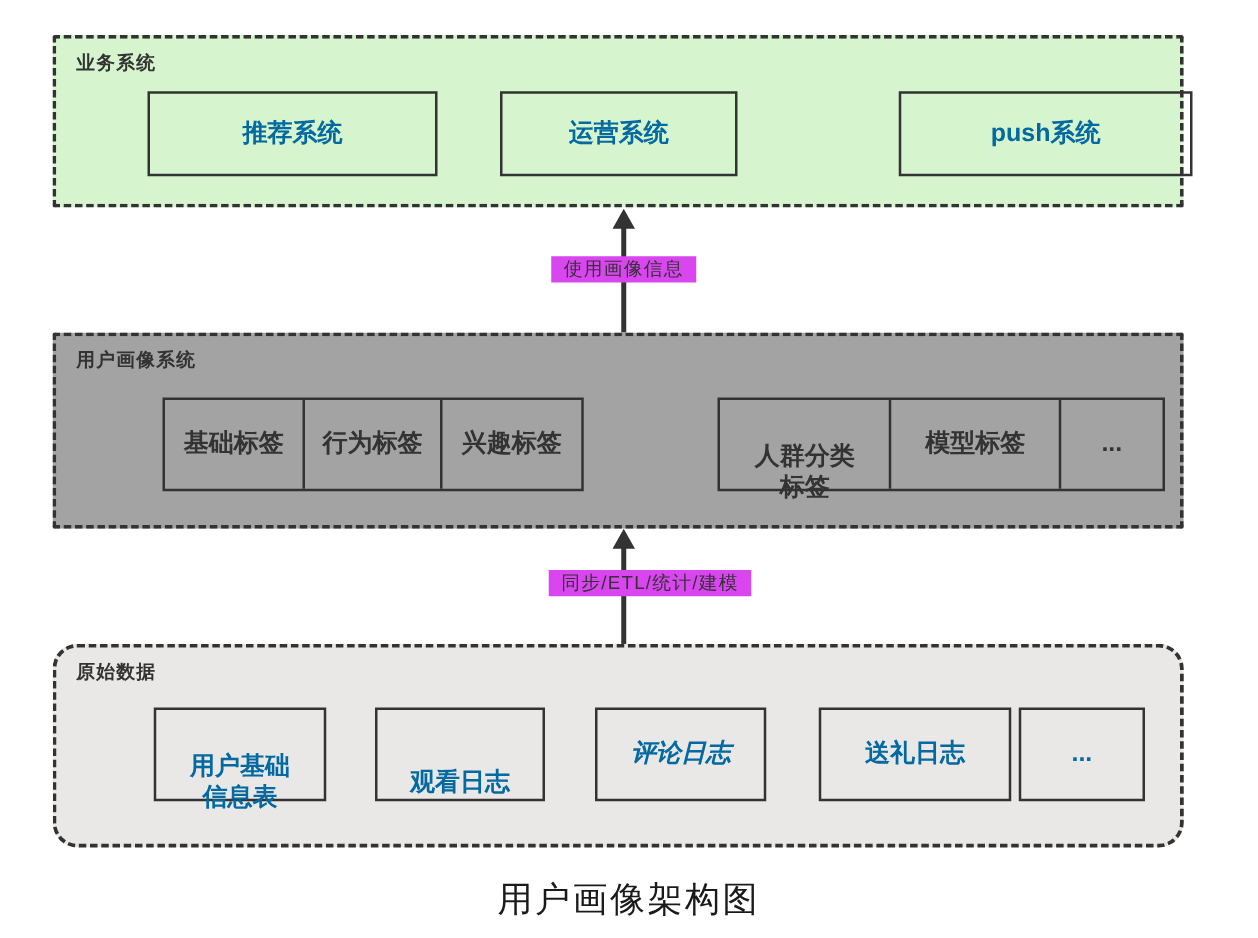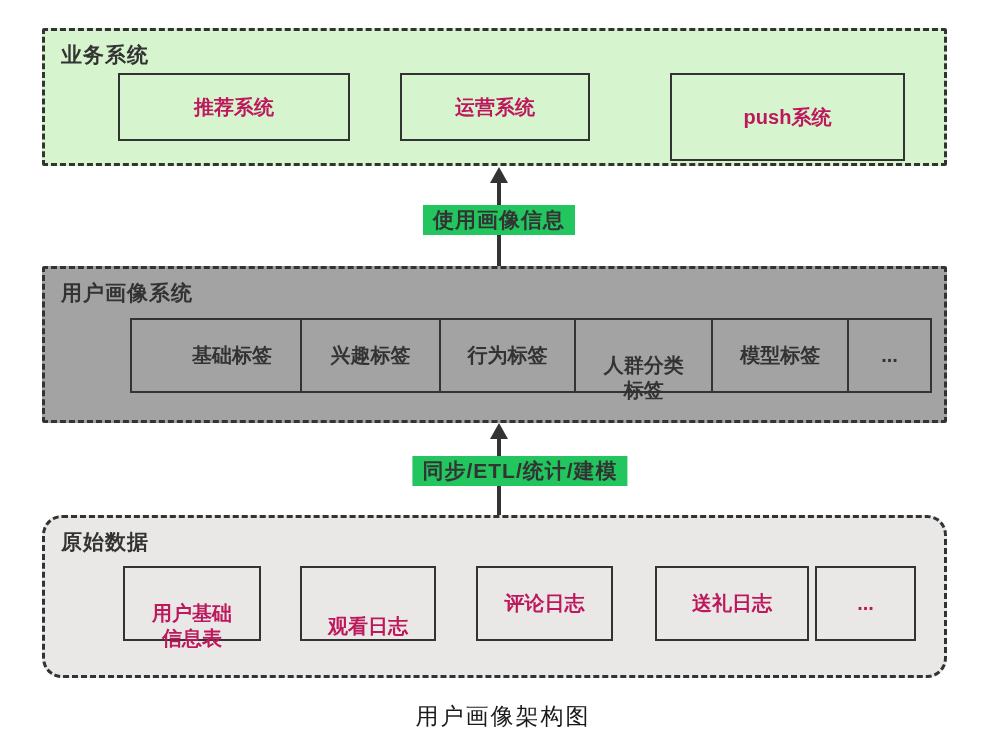--- a/index.html
+++ b/index.html
@@ -22,51 +22,51 @@
     border: 3px dashed #333;
     border-radius: 2px;
   }
   .layer-business { top: 28px;  height: 138px; }
   .layer-profile  { top: 266px; height: 157px; }
   .layer-raw      { top: 515px; height: 163px; }
   .layer-label {
     position: absolute;
     top: 10px;
     left: 16px;
-    font-size: 21px;
+    font-size: 15px;
     font-weight: bold;
     color: #333;
     letter-spacing: 1px;
     white-space: nowrap;
   }
   .node {
     position: absolute;
     border: 2.5px solid #333;
     display: flex;
     align-items: center;
     justify-content: center;
     text-align: center;
     font-size: 20px;
     font-weight: bold;
-    color: #be185d;
+    color: #0369a1;
     line-height: 1.25;
   }
   
   .b0 { left: 73px;  top: 42px; width: 232px; height: 68px; }
   .b1 { left: 355px; top: 42px; width: 190px; height: 68px; }
-  .b2 { left: 625px; top: 42px; width: 235px; height: 88px; }
+  .b2 { left: 674px; top: 42px; width: 235px; height: 68px; }
   
   .cellgroup {
     position: absolute;
     top: 49px;
     height: 75px;
     display: flex;
     border: 2.5px solid #333;
   }
-  .group1 { left: 85px;  width: 446px; justify-content: flex-end; }
+  .group1 { left: 85px;  width: 337px; justify-content: flex-end; }
   .group2 { left: 529px; width: 358px; }
   .cell {
     display: flex;
     align-items: center;
     justify-content: center;
     text-align: center;
     font-size: 20px;
     font-weight: bold;
     color: #333;
     line-height: 1.25;
@@ -75,62 +75,62 @@
   .cell:first-child { border-left: none; }
   .c-w1 { width: 136px; }
   .c-w2 { width: 135px; }
   .c-w3 { width: 139px; }
   .c-w4 { width: 137px; }
   .c-w5 { width: 137px; }
   .c-w6 { width: 84px;  }
   
   .r0 { left: 78px;  top: 48px; width: 138px; height: 75px; }
   .r1 { left: 255px; top: 48px; width: 136px; height: 75px; align-items: flex-end; }
-  .r2 { left: 431px; top: 48px; width: 137px; height: 75px; }
+  .r2 { left: 431px; top: 48px; width: 137px; height: 75px; font-style: italic; }
   .r3 { left: 610px; top: 48px; width: 154px; height: 75px; }
   .r4 { left: 770px; top: 48px; width: 101px; height: 75px; }
   .two-line { display: inline-block; max-width: 86px; margin-top: 44px; }
   
   .arrow-line {
     position: absolute;
     width: 3.5px;
     background: #333;
   }
   .arrow-head {
     position: absolute;
     width: 0; height: 0;
     border-left: 9px solid transparent;
     border-right: 9px solid transparent;
     border-bottom: 16px solid #333;
   }
   .arrow-label {
     position: absolute;
     transform: translateX(-50%);
-    background: #22c55e;
+    background: #d946ef;
     padding: 1px 10px;
-    font-size: 21px;
-    font-weight: bold;
+    font-size: 15px;
+    font-weight: normal;
     color: #333;
     letter-spacing: 1px;
     white-space: nowrap;
   }
   .line1 { left: 497px; top: 182px; height: 84px; }
   .head1 { left: 490px; top: 167px; }
   .lab1  { left: 499px; top: 205px; }
   .line2 { left: 497px; top: 438px; height: 78px; }
   .head2 { left: 490px; top: 423px; }
   .lab2  { left: 520px; top: 456px; }
   
   .caption {
     position: absolute;
     top: 701px;
     left: 0;
     width: 100%;
     text-align: center;
-    font-size: 23px;
+    font-size: 28px;
     font-weight: 500;
     color: #1a1a1a;
     letter-spacing: 2px;
   }
 </style>
 </head>
 <body>
 
 <div class="canvas">
 
@@ -150,25 +150,25 @@
   <div class="arrow-line line1"></div>
   <div class="arrow-head head1"></div>
   <div class="arrow-label lab1">使用画像信息</div>
 
   <section class="layer layer-profile" style="background: #a3a3a3;">
     <div class="layer-label">用户画像系统</div>
     <div class="cellgroup group1">
       <div class="cell c-w1">
         <span>基础标签</span>
       </div>
+      <div class="cell c-w2">
+        <span>行为标签</span>
+      </div>
       <div class="cell c-w3">
         <span>兴趣标签</span>
-      </div>
-      <div class="cell c-w2">
-        <span>行为标签</span>
       </div>
     </div>
     <div class="cellgroup group2">
       <div class="cell c-w4">
         <span class="two-line">人群分类标签</span>
       </div>
       <div class="cell c-w5">
         <span>模型标签</span>
       </div>
       <div class="cell c-w6">

